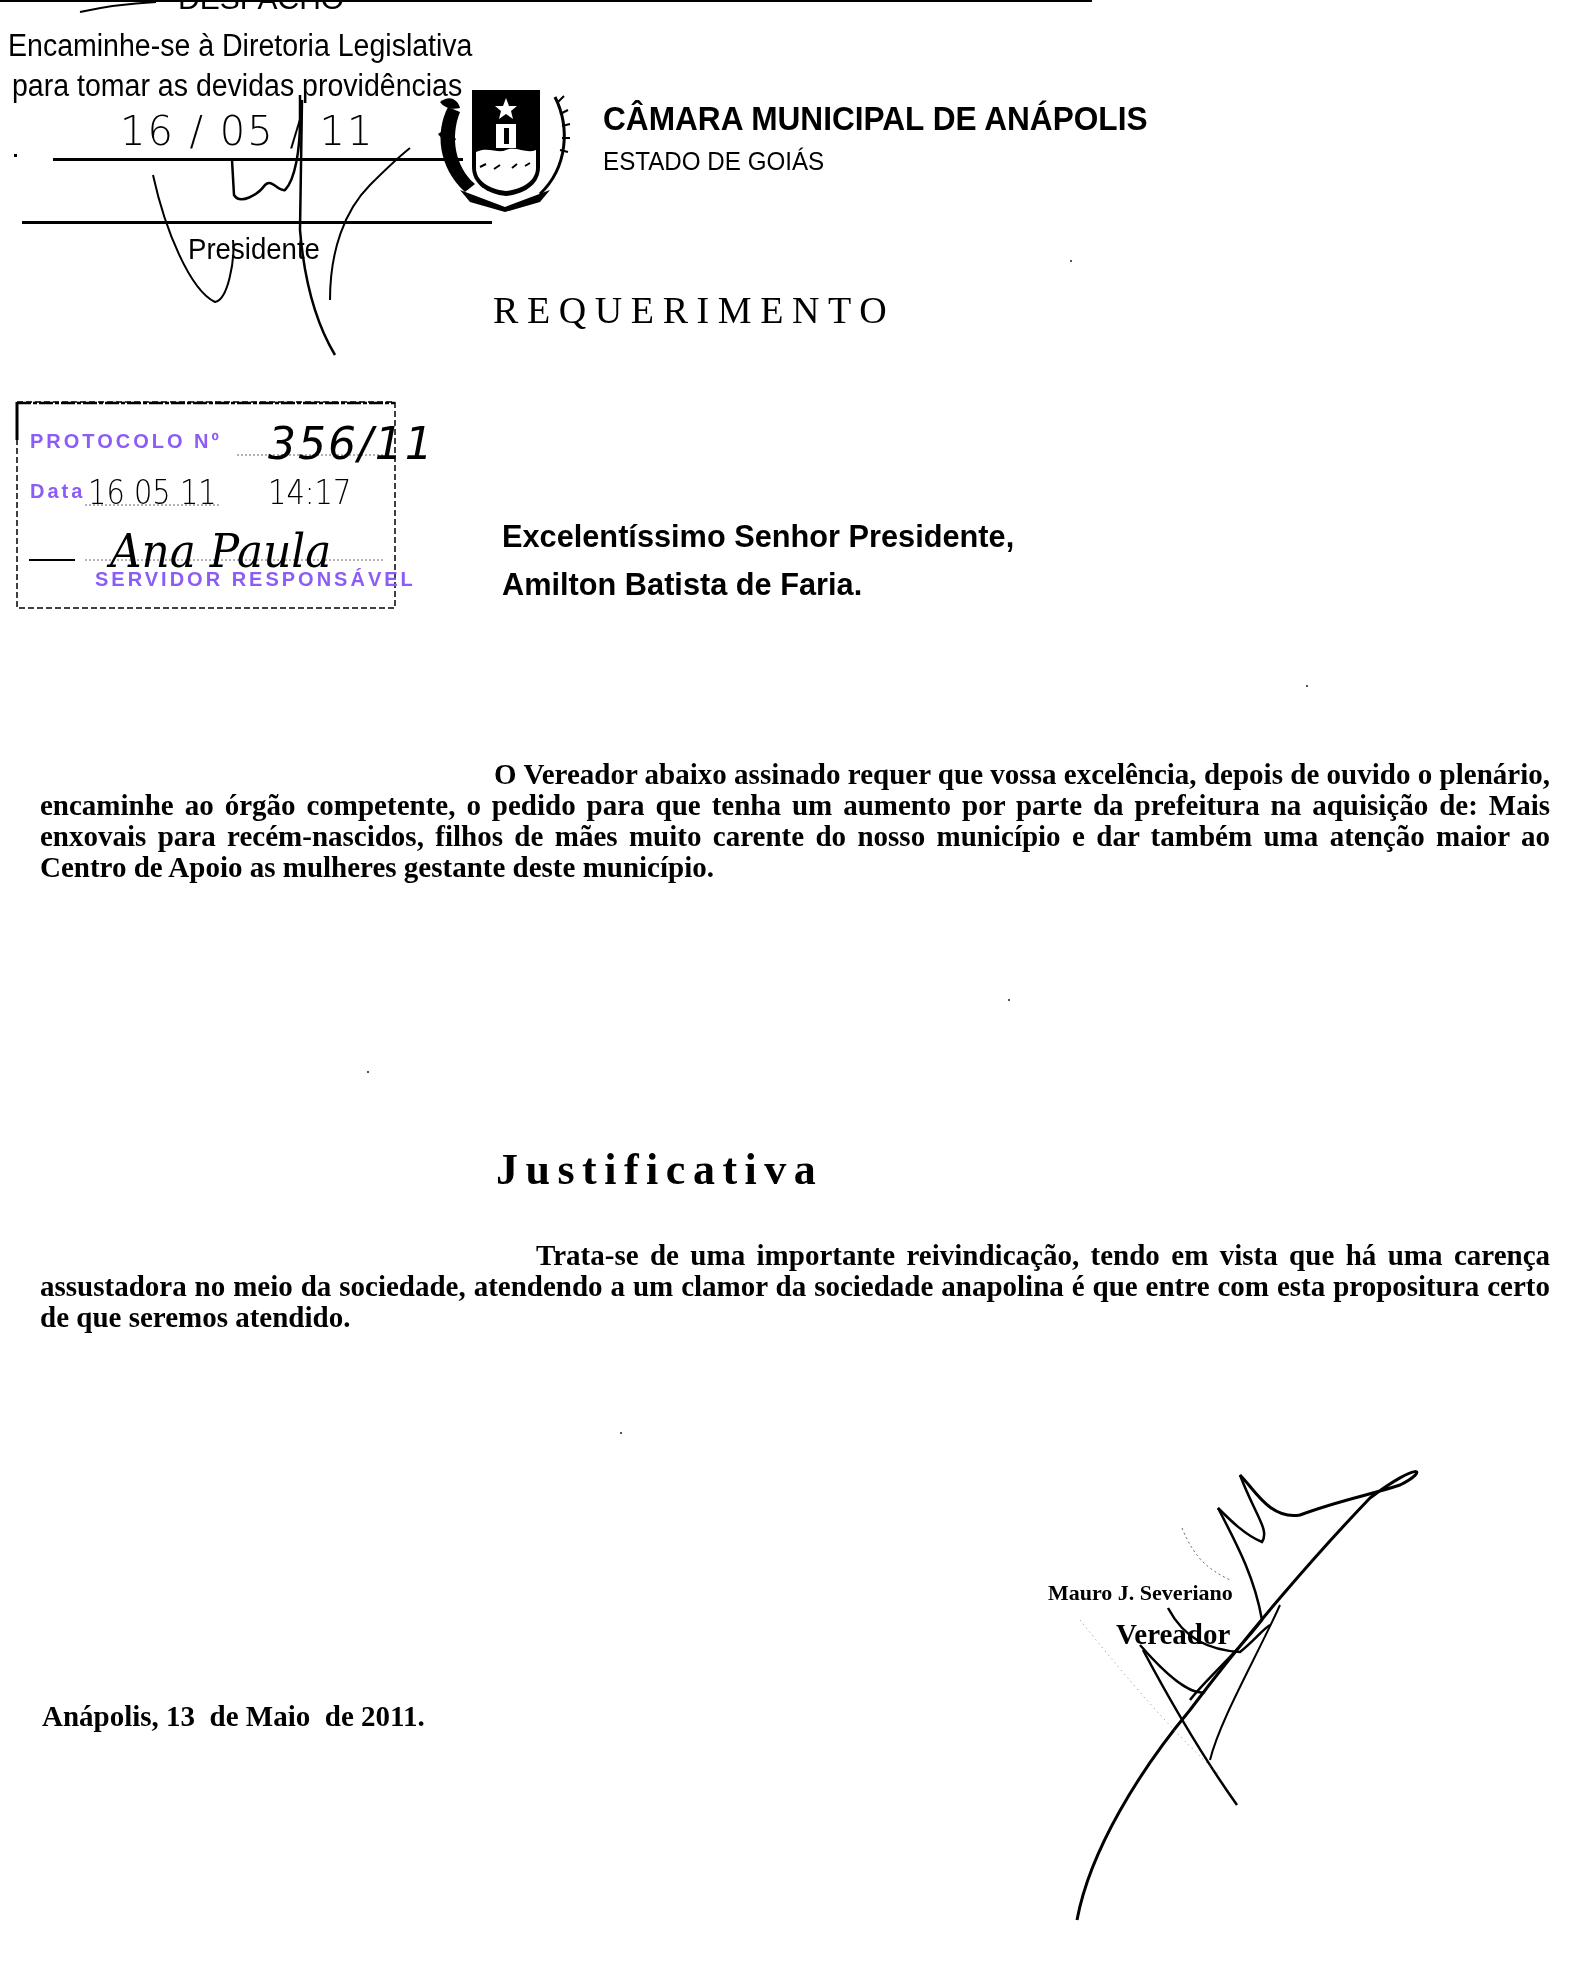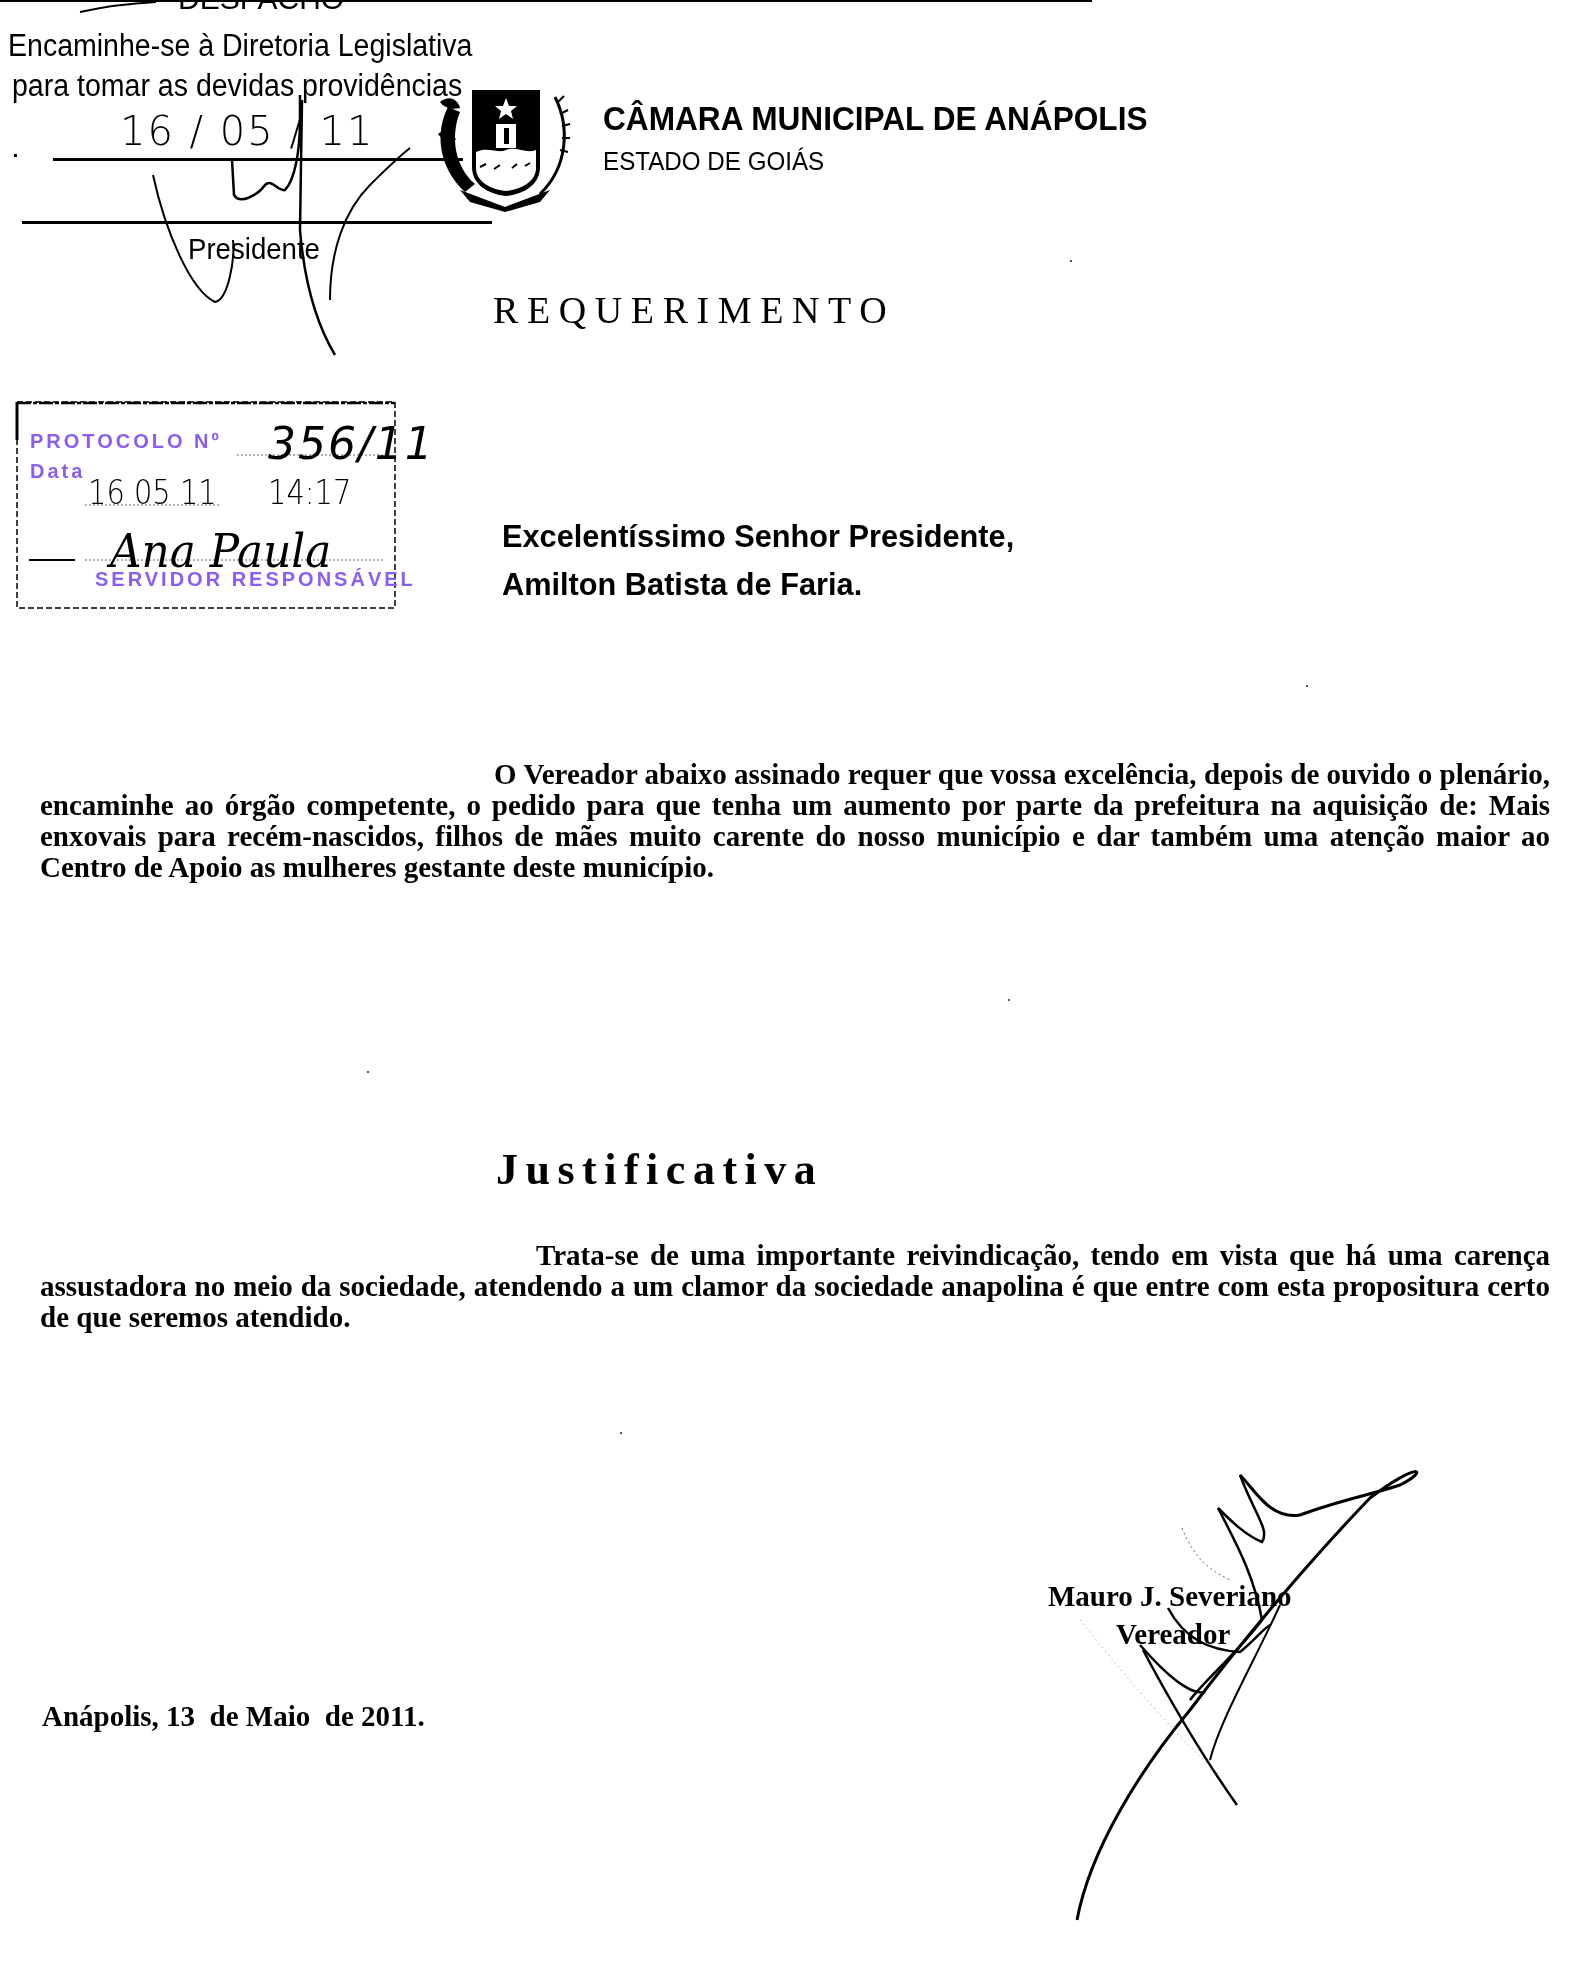--- a/index.html
+++ b/index.html
@@ -29,38 +29,38 @@
   #state-name { left: 603px; top: 146px; font-size: 26px; white-space: nowrap; transform: scaleX(0.93); transform-origin: left; }
 
   
   #doc-title { left: 493px; top: 288px; font-size: 38px; font-weight: normal; letter-spacing: 8.6px; white-space: nowrap; }
 
   
   #stamp { left: 15px; top: 400px; width: 382px; height: 212px; }
   .stamp-label { color: #8b5cf6; font-size: 20px; letter-spacing: 3px; font-weight: bold; }
   #stamp-protocol-label { left: 30px; top: 430px; }
   #stamp-number { left: 268px; top: 418px; font-size: 44px; font-family: "DejaVu Sans", sans-serif; font-weight: 300; font-style: italic; letter-spacing: 2px; text-align: right; }
-  #stamp-date-label { left: 30px; top: 460px; }
+  #stamp-date-label { left: 30px; top: 480px; }
   #stamp-date { left: 88px; top: 472px; font-size: 34px; font-family: "DejaVu Sans", sans-serif; font-weight: 300; transform: scaleX(0.85); transform-origin: left; white-space: nowrap; }
   #stamp-time { left: 268px; top: 472px; font-size: 34px; font-family: "DejaVu Sans", sans-serif; font-weight: 300; transform: scaleX(0.85); transform-origin: left; }
   #stamp-signature { left: 110px; top: 524px; font-size: 46px; font-family: "DejaVu Serif", serif; font-style: italic; transform: scaleX(0.95); transform-origin: left; }
   #stamp-footer-label { left: 95px; top: 568px; font-size: 20px; }
 
   
   #addressee-1 { left: 502px; top: 518px; font-size: 32px; font-weight: bold; white-space: nowrap; transform: scaleX(0.96); transform-origin: left; }
   #addressee-2 { left: 502px; top: 566px; font-size: 32px; font-weight: bold; white-space: nowrap; transform: scaleX(0.96); transform-origin: left; }
 
   
   .para { left: 40px; width: 1510px; font-size: 29px; font-weight: bold; line-height: 31px; text-align: justify; text-align-last: left; }
   #request-paragraph { top: 759px; text-indent: 454px; }
   #justification-title { left: 496px; top: 1097px; font-size: 44px; font-weight: bold; letter-spacing: 7.5px; margin-top: 47px; }
   #justification-paragraph { top: 1240px; text-indent: 496px; }
 
   
-  #councillor-name { left: 1048px; top: 1580px; font-size: 29px; font-weight: bold; white-space: nowrap; }
+  #councillor-name { left: 1048px; top: 1580px; font-size: 22px; font-weight: bold; white-space: nowrap; }
   #councillor-role { left: 1116px; top: 1618px; font-size: 29px; font-weight: bold; }
   #councillor-signature { left: 1000px; top: 1430px; width: 500px; height: 500px; }
 
   
   #place-date { left: 42px; top: 1700px; font-size: 29px; font-weight: bold; white-space: pre; }
 
   .speck { width: 2px; height: 2px; background: #555; }
 </style>
 </head>
 <body>

